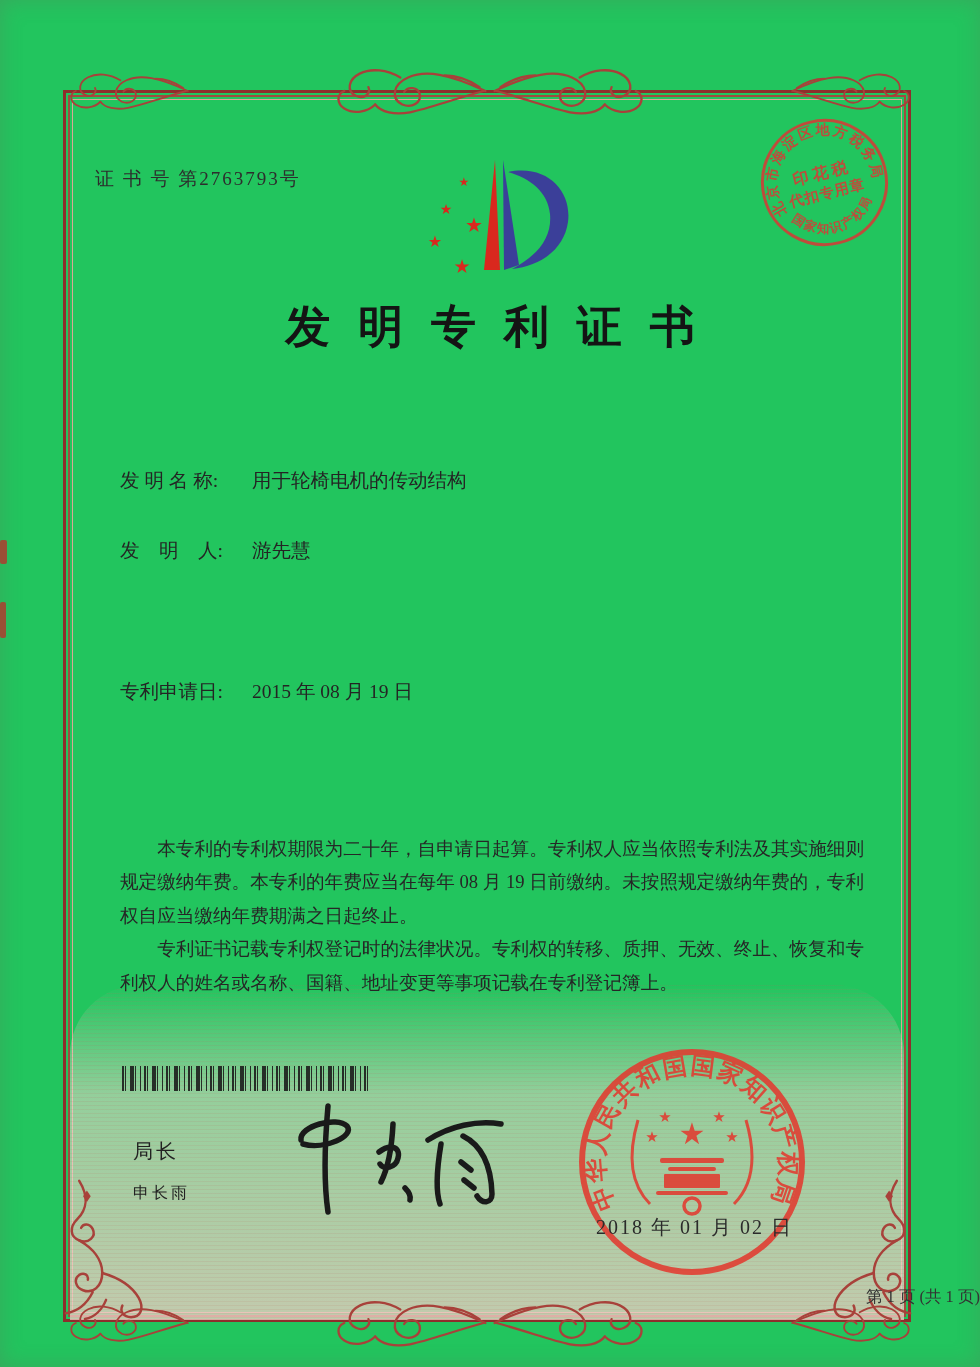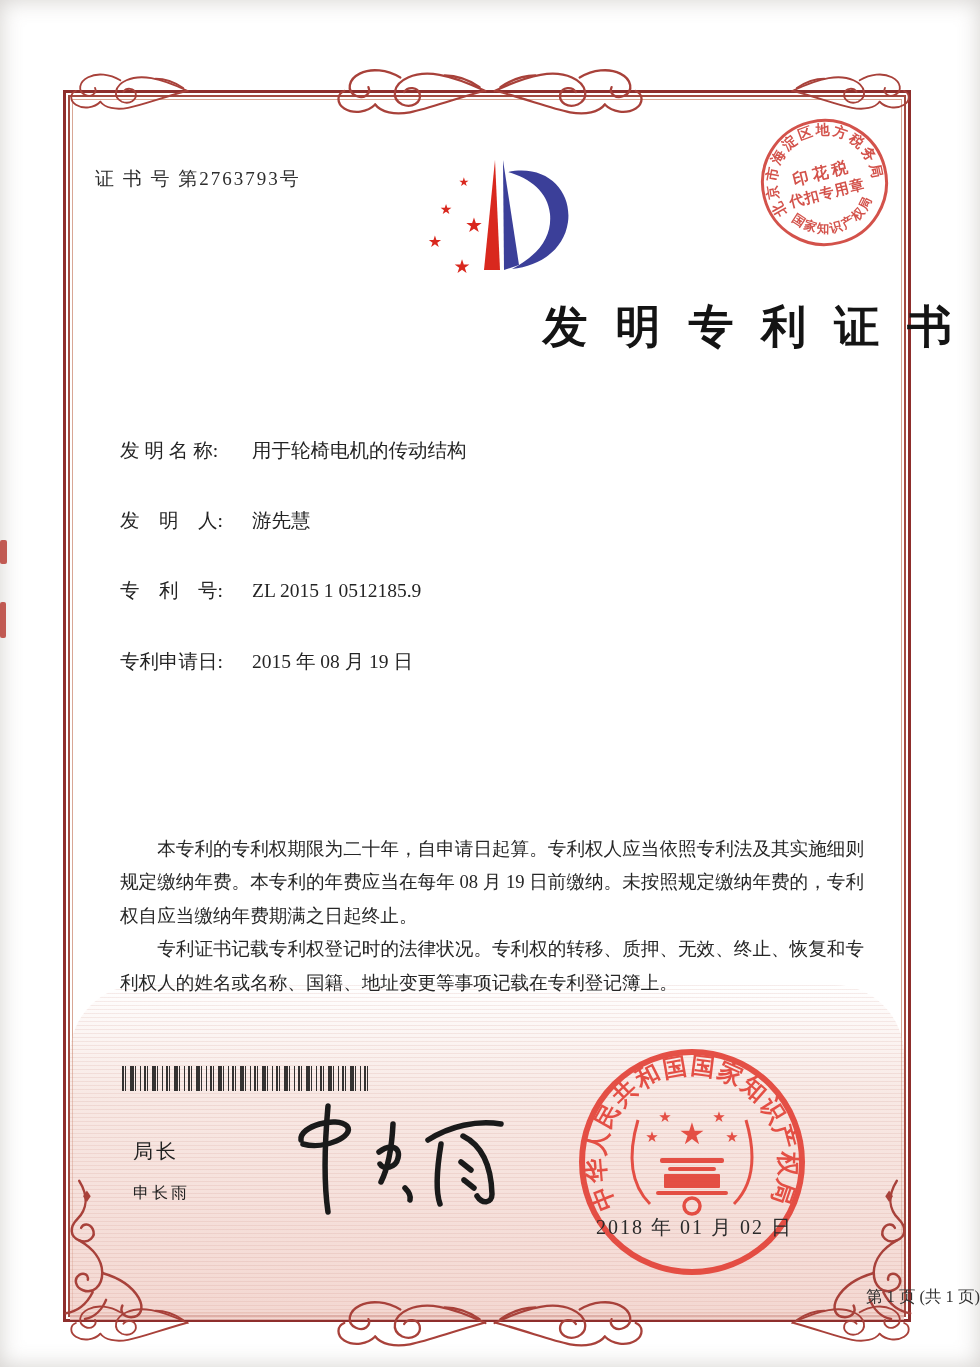--- a/index.html
+++ b/index.html
@@ -1,34 +1,34 @@
 <!DOCTYPE html>
 <html><head>
 <meta charset="utf-8">
 <style>
   html,body{margin:0;padding:0;}
   body{background:#d8d5cf;font-family:"Liberation Serif","DejaVu Serif",serif;}
-  .page{position:relative;width:980px;height:1367px;margin:0 auto;background:#ffffff;overflow:hidden;
+  .page{position:relative;width:980px;height:1367px;margin:0 auto;background:#22c55e;overflow:hidden;
         box-shadow:inset 0 0 22px rgba(110,100,90,.30);}
   
   .frame{position:absolute;left:63px;top:90px;width:848px;height:1232px;border:3px solid #8e2e2c;box-sizing:border-box;}
   .frame .mid{position:absolute;inset:2px;border:2px solid #a34a40;}
   .frame .thin{position:absolute;inset:6px;border:1px solid #d8a795;}
   
   .tint{position:absolute;left:70px;top:985px;width:834px;height:335px;pointer-events:none;
         background:
           repeating-linear-gradient(180deg, rgba(186,106,94,.12) 0 1px, rgba(255,255,255,0) 1px 4px),
           linear-gradient(180deg, rgba(242,216,209,0) 0, rgba(242,214,206,.55) 110px, rgba(240,204,196,.78) 100%);
         border-radius:70px 70px 0 0;}
   
   .certno{position:absolute;left:95px;top:166px;font-size:19px;letter-spacing:2px;color:#2d2d2d;}
-  .title{position:absolute;left:0;top:297px;width:100%;text-align:right;font-size:45px;font-weight:700;
+  .title{position:absolute;left:0;top:297px;width:100%;text-align:center;font-size:45px;font-weight:700;
          color:#141414;letter-spacing:.62em;padding-left:.62em;box-sizing:border-box;}
   .row{position:absolute;left:120px;font-size:19.5px;color:#242424;white-space:nowrap;}
-  .row .lbl{display:inline-block;min-width:112px;}
+  .row .lbl{display:inline-block;min-width:112px;margin-top:30px;}
   .row .val{margin-left:20px;}
   .paras{position:absolute;left:120px;top:832px;width:744px;font-size:18.6px;line-height:33.4px;
          color:#262626;text-align:justify;}
   .paras p{margin:0;text-indent:2em;}
   .barcode{position:absolute;left:122px;top:1066px;width:250px;height:25px;opacity:.88;
     background:repeating-linear-gradient(90deg,#191919 0 2px,transparent 2px 3px,#191919 3px 4px,
       transparent 4px 8px,#191919 8px 12px,transparent 12px 13px,#191919 13px 14px,transparent 14px 18px,
       #191919 18px 19px,transparent 19px 22px);}
   .sig-title{position:absolute;left:133px;top:1138px;font-size:20px;color:#222;letter-spacing:3px;}
   .sig-name{position:absolute;left:133px;top:1183px;font-size:16px;color:#222;letter-spacing:3px;}
@@ -140,23 +140,20 @@
     </g>
   </svg>
 
   <div class="title">发明专利证书</div>
 
   <div class="row" style="top:437px">
     <span class="lbl">发 明 名 称:</span><span class="val">用于轮椅电机的传动结构</span>
   </div>
   <div class="row" style="top:507px">
     <span class="lbl">发　明　人:</span><span class="val">游先慧</span>
-  </div>
-  <div class="row" style="top:577px">
-    <span class="lbl">专　利　号:</span><span class="val">ZL 2015 1 0512185.9</span>
   </div>
   <div class="row" style="top:648px">
     <span class="lbl">专利申请日:</span><span class="val">2015 年 08 月 19 日</span>
   </div>
 
   <div class="paras">
     <p>本专利的专利权期限为二十年，自申请日起算。专利权人应当依照专利法及其实施细则规定缴纳年费。本专利的年费应当在每年 08 月 19 日前缴纳。未按照规定缴纳年费的，专利权自应当缴纳年费期满之日起终止。</p>
     <p>专利证书记载专利权登记时的法律状况。专利权的转移、质押、无效、终止、恢复和专利权人的姓名或名称、国籍、地址变更等事项记载在专利登记簿上。</p>
   </div>
 

